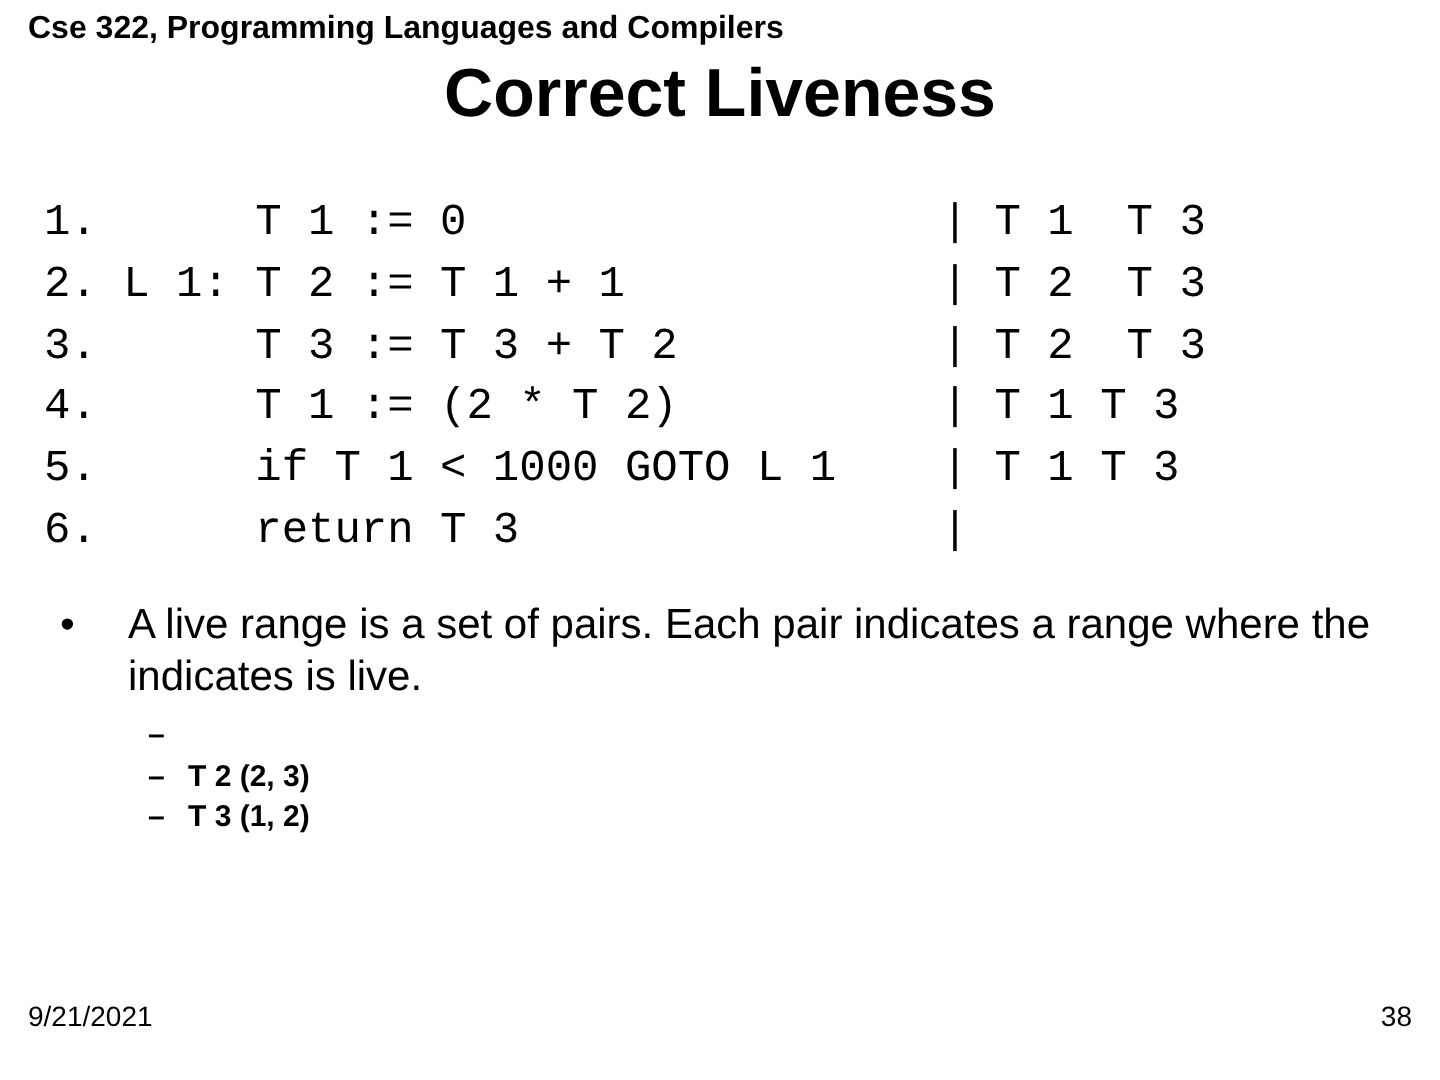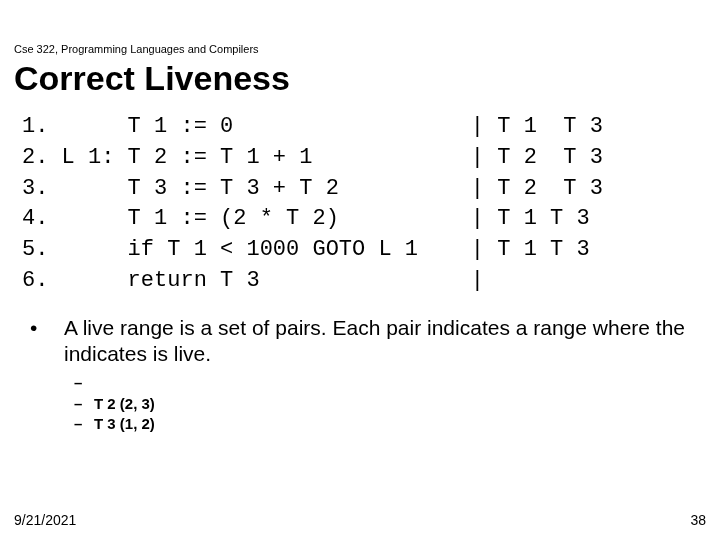--- a/index.html
+++ b/index.html
@@ -13,29 +13,29 @@
     overflow: hidden;
   }
   .slide {
     position: relative;
     width: 720px;
     height: 540px;
     box-sizing: border-box;
     padding: 6px 14px 0 14px;
   }
   .course {
-    font-size: 11px;
-    font-weight: normal;
-    margin-top: 37px;
+    font-size: 16px;
+    font-weight: bold;
   }
   .title {
+    text-align: center;
     font-size: 34px;
     font-weight: bold;
     margin-top: 4px;
-    margin-bottom: 14px;
+    margin-bottom: 30px;
   }
   .code-block {
     font-family: "Courier New", Courier, monospace;
     font-size: 22px;
     line-height: 1.4;
     white-space: pre;
     margin-left: 8px;
   }
   .bullets {
     margin-top: 18px;
@@ -67,21 +67,21 @@
     font-size: 15px;
     font-weight: bold;
     line-height: 1.35;
   }
   .sub-mark {
     width: 20px;
     flex: 0 0 20px;
   }
   .footer {
     position: absolute;
-    bottom: 12px;
+    bottom: 24px;
     left: 14px;
     right: 14px;
     display: flex;
     justify-content: space-between;
     font-size: 14px;
   }
 </style>
 </head>
 <body>
 

